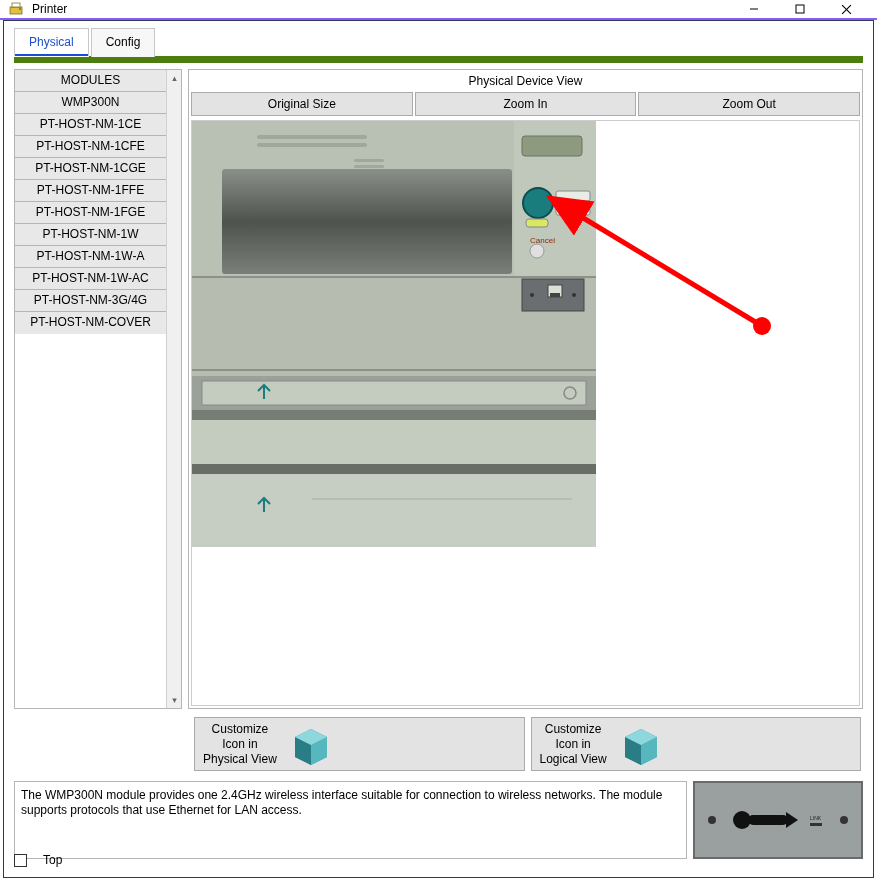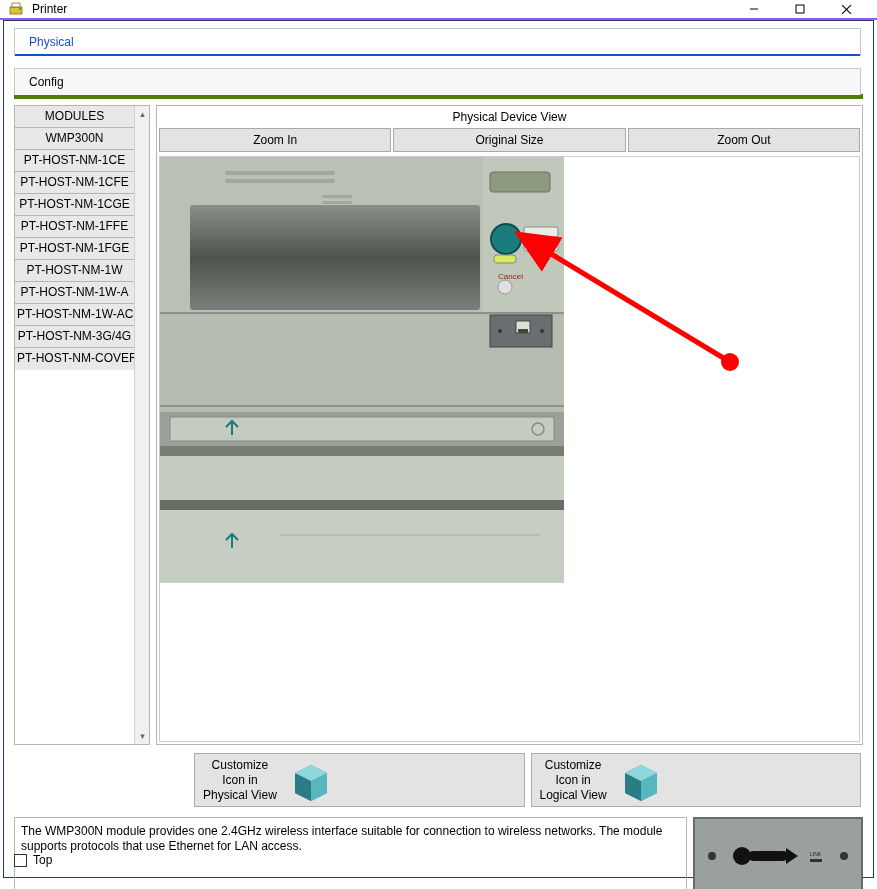--- a/index.html
+++ b/index.html
@@ -36,25 +36,24 @@
   }
   .app-body {
     padding: 10px;
     height: 858px;
     border: 1px solid #2b3a57;
     margin: 0 3px 3px 3px;
     position: relative;
   }
   .tabs {
     display: flex;
-    gap: 11px;
-    border-bottom: 5px solid #4d7c0f;
+    gap: 0;
+    border-bottom: 7px solid #4d7c0f;
     margin-bottom: 6px;
     margin-top: -4px;
-    flex-direction: column;
   }
   .tab {
     padding: 6px 14px;
     border: 1px solid #c7c7c7;
     border-bottom: none;
     margin-right: 2px;
     font-size: 12px;
     cursor: pointer;
     background: #f7f7f7;
     position: relative;
@@ -71,21 +70,21 @@
     left: 0; right: 0; bottom: -1px;
     height: 2px;
     background: #1a4fcf;
   }
   .content-row {
     display: flex;
     gap: 6px;
     height: 640px;
   }
   .module-panel {
-    width: 136px;
+    width: 168px;
     border: 1px solid #b5b5b5;
     display: flex;
   }
   .module-list {
     flex: 1;
     overflow: hidden;
   }
   .module-item {
     height: 22px;
     line-height: 21px;
@@ -190,21 +189,21 @@
     display: flex;
     align-items: center;
     justify-content: center;
     position: relative;
   }
   .footer {
     position: absolute;
     left: 10px; bottom: 10px;
     display: flex;
     align-items: center;
-    gap: 6px;
+    gap: 16px;
     font-size: 12px;
   }
   .checkbox {
     width: 13px; height: 13px;
     border: 1px solid #333;
     background: #fff;
     cursor: pointer;
   }
   .cube-icon {
     width: 44px; height: 42px;
@@ -274,22 +273,22 @@
       </div>
       <div class="scrollbar-v">
         <div class="scroll-arrow up">▴</div>
         <div class="scroll-arrow down">▾</div>
       </div>
     </div>
 
     <div class="right-panel">
       <div class="view-header">Physical Device View</div>
       <div class="zoom-row">
+        <button class="zoom-btn">Original Size</button>
         <button class="zoom-btn">Zoom In</button>
-        <button class="zoom-btn">Original Size</button>
         <button class="zoom-btn">Zoom Out</button>
       </div>
       <div class="device-canvas">
         <svg class="printer-body" viewBox="0 0 404 426">
 
           <rect x="0" y="0" width="404" height="426" fill="#b6bdb0"></rect>
           <rect x="0" y="0" width="404" height="155" fill="#b9c1b4"></rect>
 
           <defs>
             <linearGradient id="lid" x1="0" y1="0" x2="0" y2="1">

